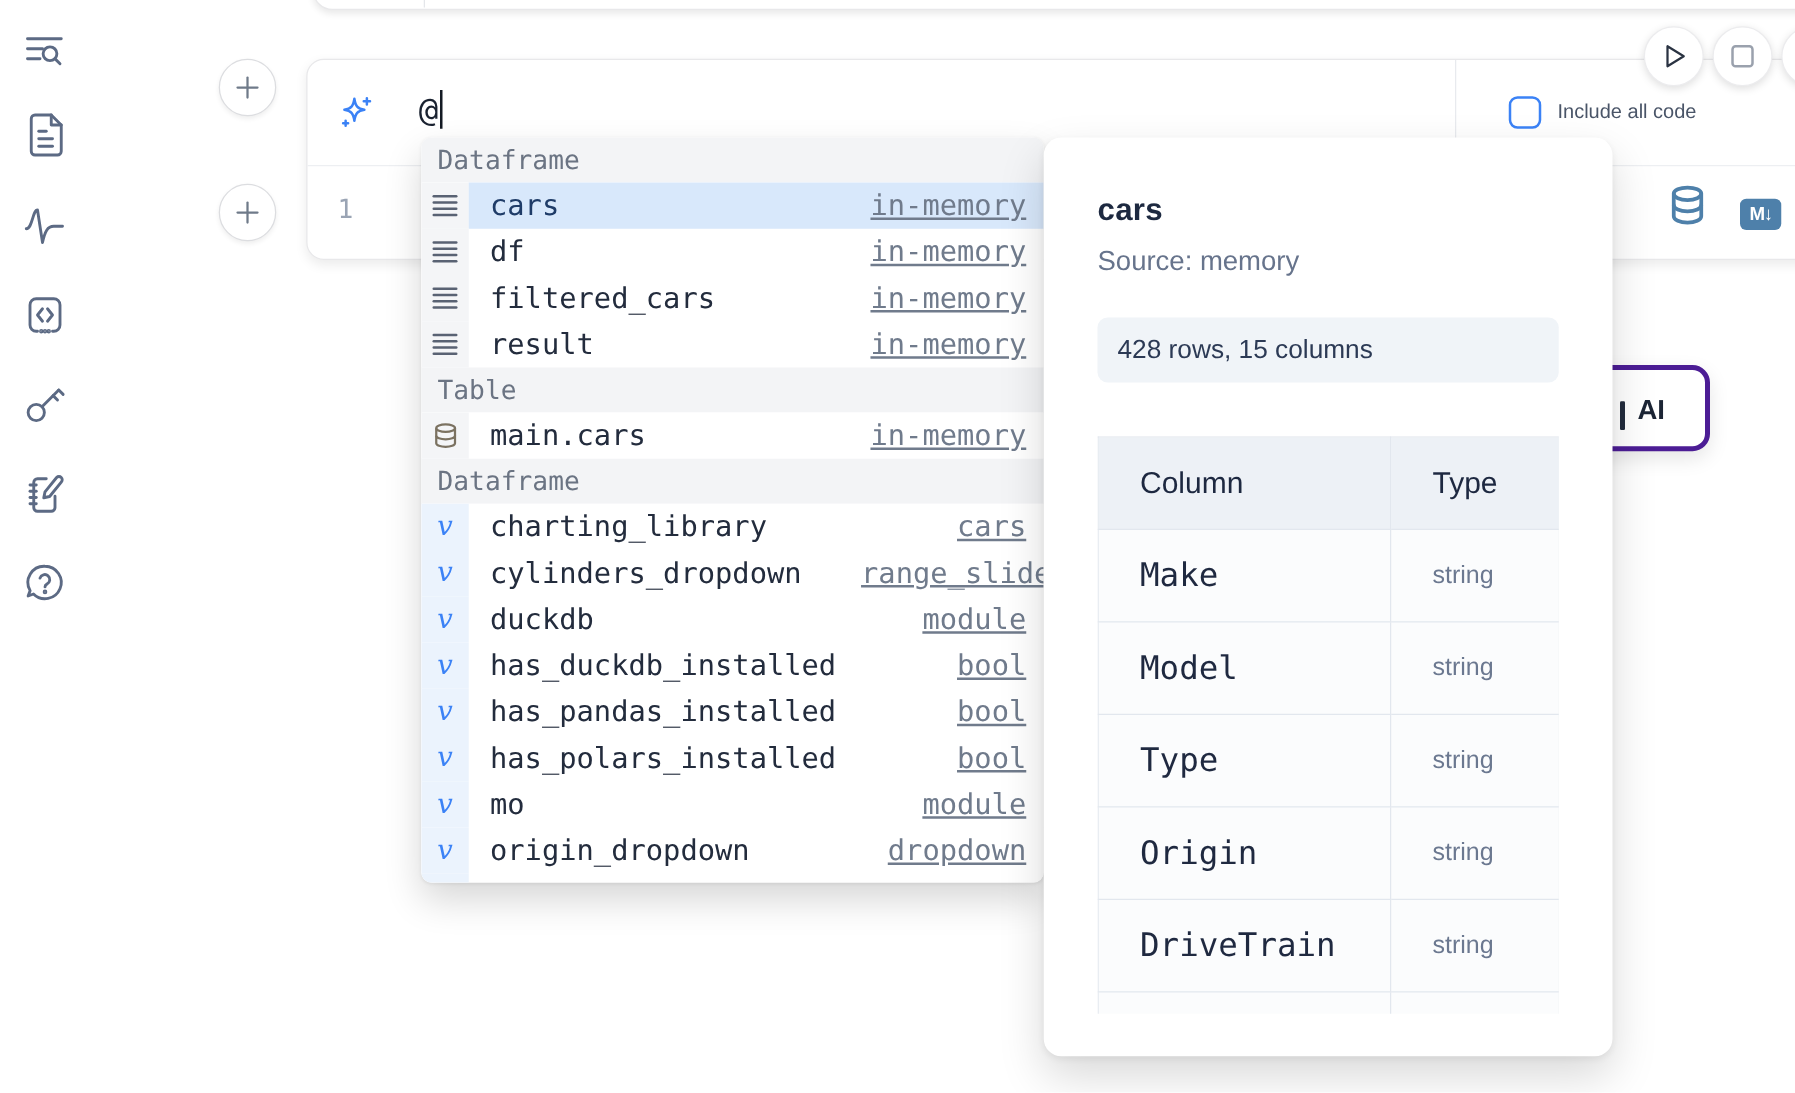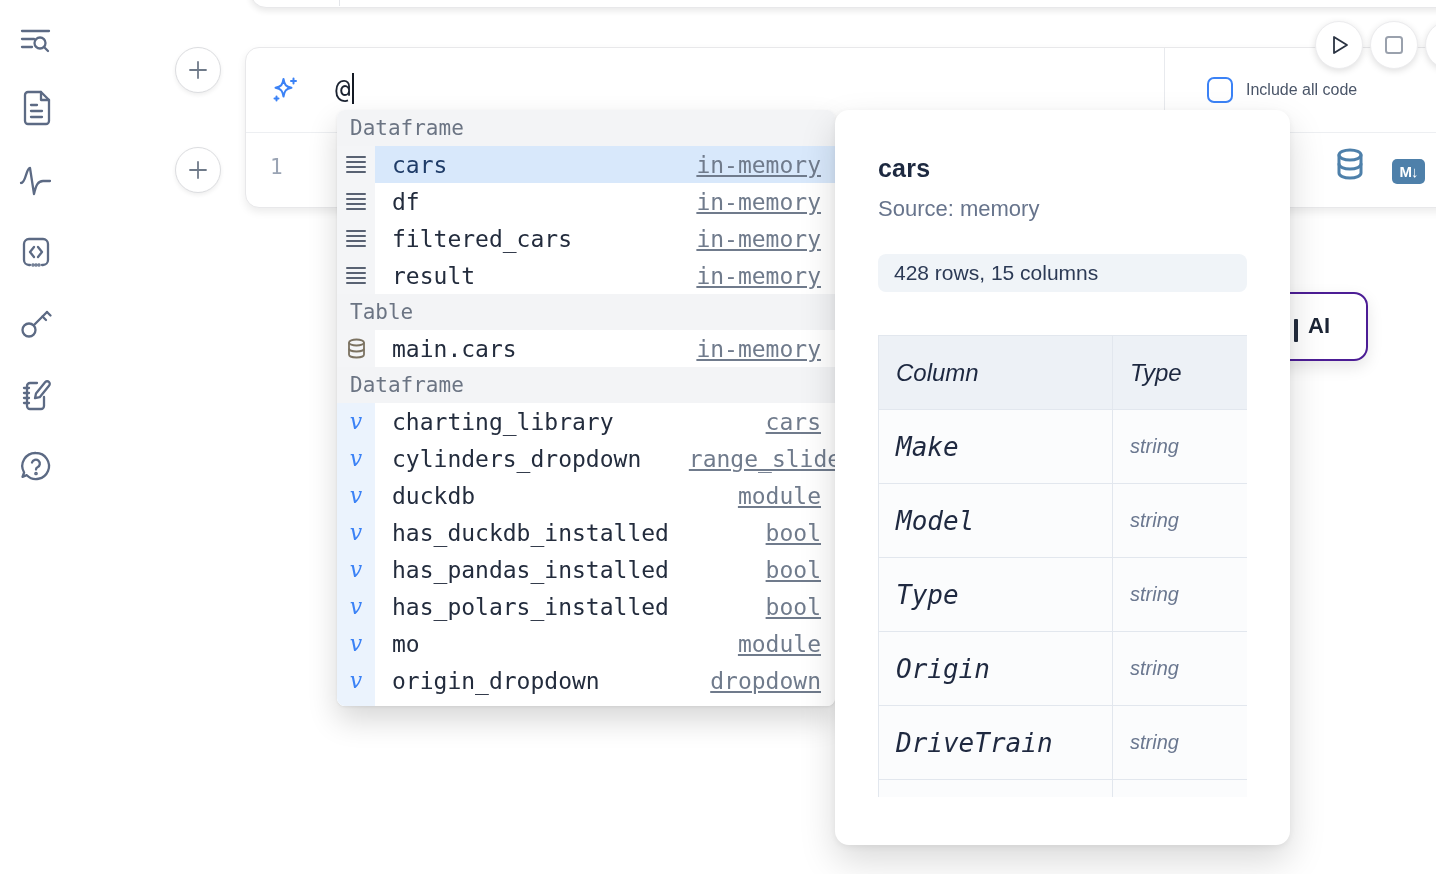--- a/index.html
+++ b/index.html
@@ -70,35 +70,35 @@
   .rows-icon div { height:2px; background:#596273; margin-bottom:3px; border-radius:1px; }
   .var-glyph { font-family:"DejaVu Serif", serif; font-style:italic; font-size:22px; color:#3b82f6; line-height:1; }
   .tbl-db-icon svg { width:19px; height:22px; stroke:#7b7261; fill:none; stroke-width:1.8; }
 
   
   .preview { position:absolute; left:835px; top:110px; width:455px; height:735px; background:#fff;
              border-radius:14px; box-shadow:0 2px 6px rgba(0,0,0,.06), 0 16px 36px rgba(0,0,0,.15);
              z-index:8; padding:44px 43px 0 43px; }
   .preview-title { font-size:25px; font-weight:bold; color:#1d2940; letter-spacing:.2px; }
   .preview-source { margin-top:13px; font-size:22px; color:#67748c; }
-  .preview-pill { margin-top:32px; width:369px; height:38px; background:#f0f4f8; border-radius:8px;
+  .preview-pill { margin-top:32px; width:369px; height:52px; background:#f0f4f8; border-radius:8px;
                   display:flex; align-items:center; padding-left:16px; font-size:21px; color:#2c3a55; }
   .preview-table-wrap { margin-top:43px; width:369px; height:462px; overflow:hidden; }
   table.schema { border-collapse:collapse; width:369px; table-layout:fixed; }
-  table.schema th, table.schema td { border:1px solid #e2e7ee; text-align:left; vertical-align:middle; padding-left:17px;font-style:italic; }
+  table.schema th, table.schema td { border:1px solid #e2e7ee; text-align:left; vertical-align:middle; padding-left:33px; }
   table.schema th { background:#edf1f6; height:74px; font-size:24px; font-weight:normal; color:#1d2840; }
   table.schema td { background:#fbfcfd; height:74px; }
   col.c1 { width:234px; } col.c2 { width:135px; }
   td.col-name { font-family:"DejaVu Sans Mono", monospace; font-size:26px; color:#1f2940; }
   td.col-type { font-size:20px; color:#6b7890; }
   tr.stub td { height:74px; }
 
   
   .ai-btn { position:absolute; left:1262px; top:292px; width:106px; height:69px; background:#fff;
-            border:2px solid #4c1d95; border-radius:14px; box-shadow:0 6px 16px rgba(0,0,0,.10);
+            border:4px solid #4c1d95; border-radius:14px; box-shadow:0 6px 16px rgba(0,0,0,.10);
             z-index:5; cursor:pointer; }
   .ai-frag { position:absolute; left:30px; top:25px; width:4px; height:23px; background:#222c3d; border-radius:1px; }
   .ai-label { position:absolute; left:44px; top:19px; font-size:22px; font-weight:bold; color:#1c2535; }
 </style>
 </head>
 <body>
 
 <div class="sidebar-icon" style="top:22px">
   <svg viewBox="0 0 36 40">
       <line x1="4" y1="9" x2="31" y2="9"></line>

